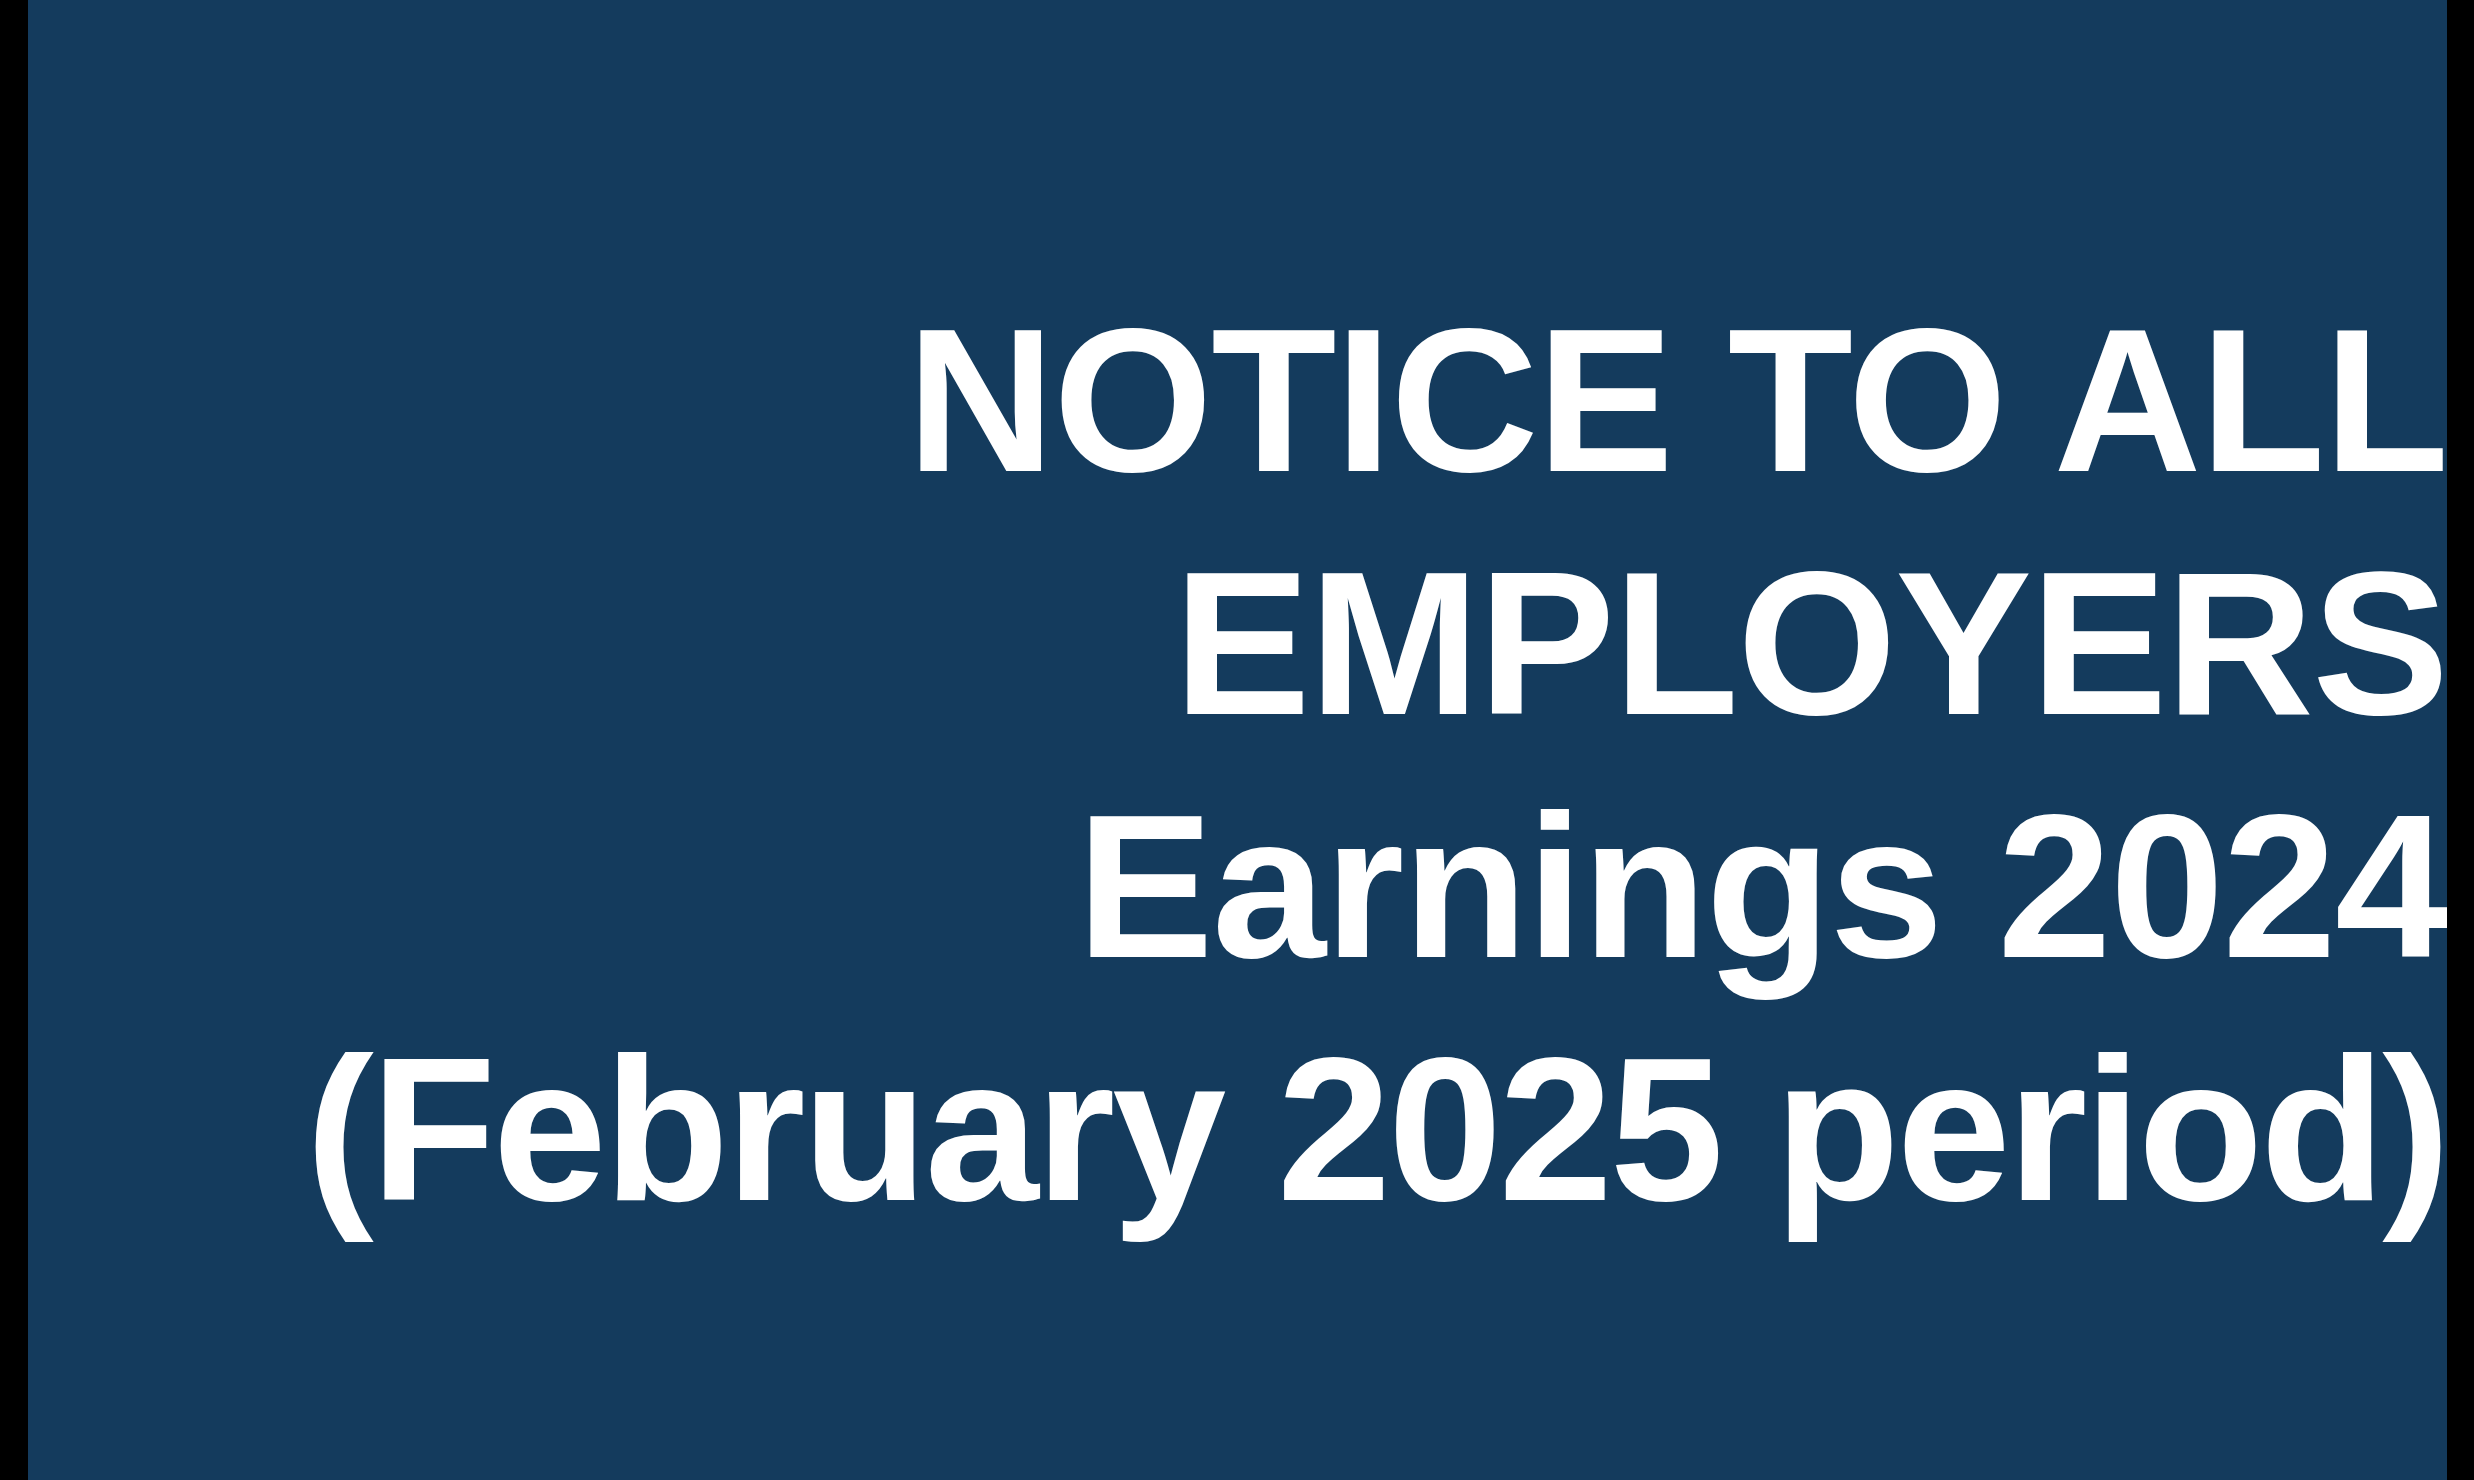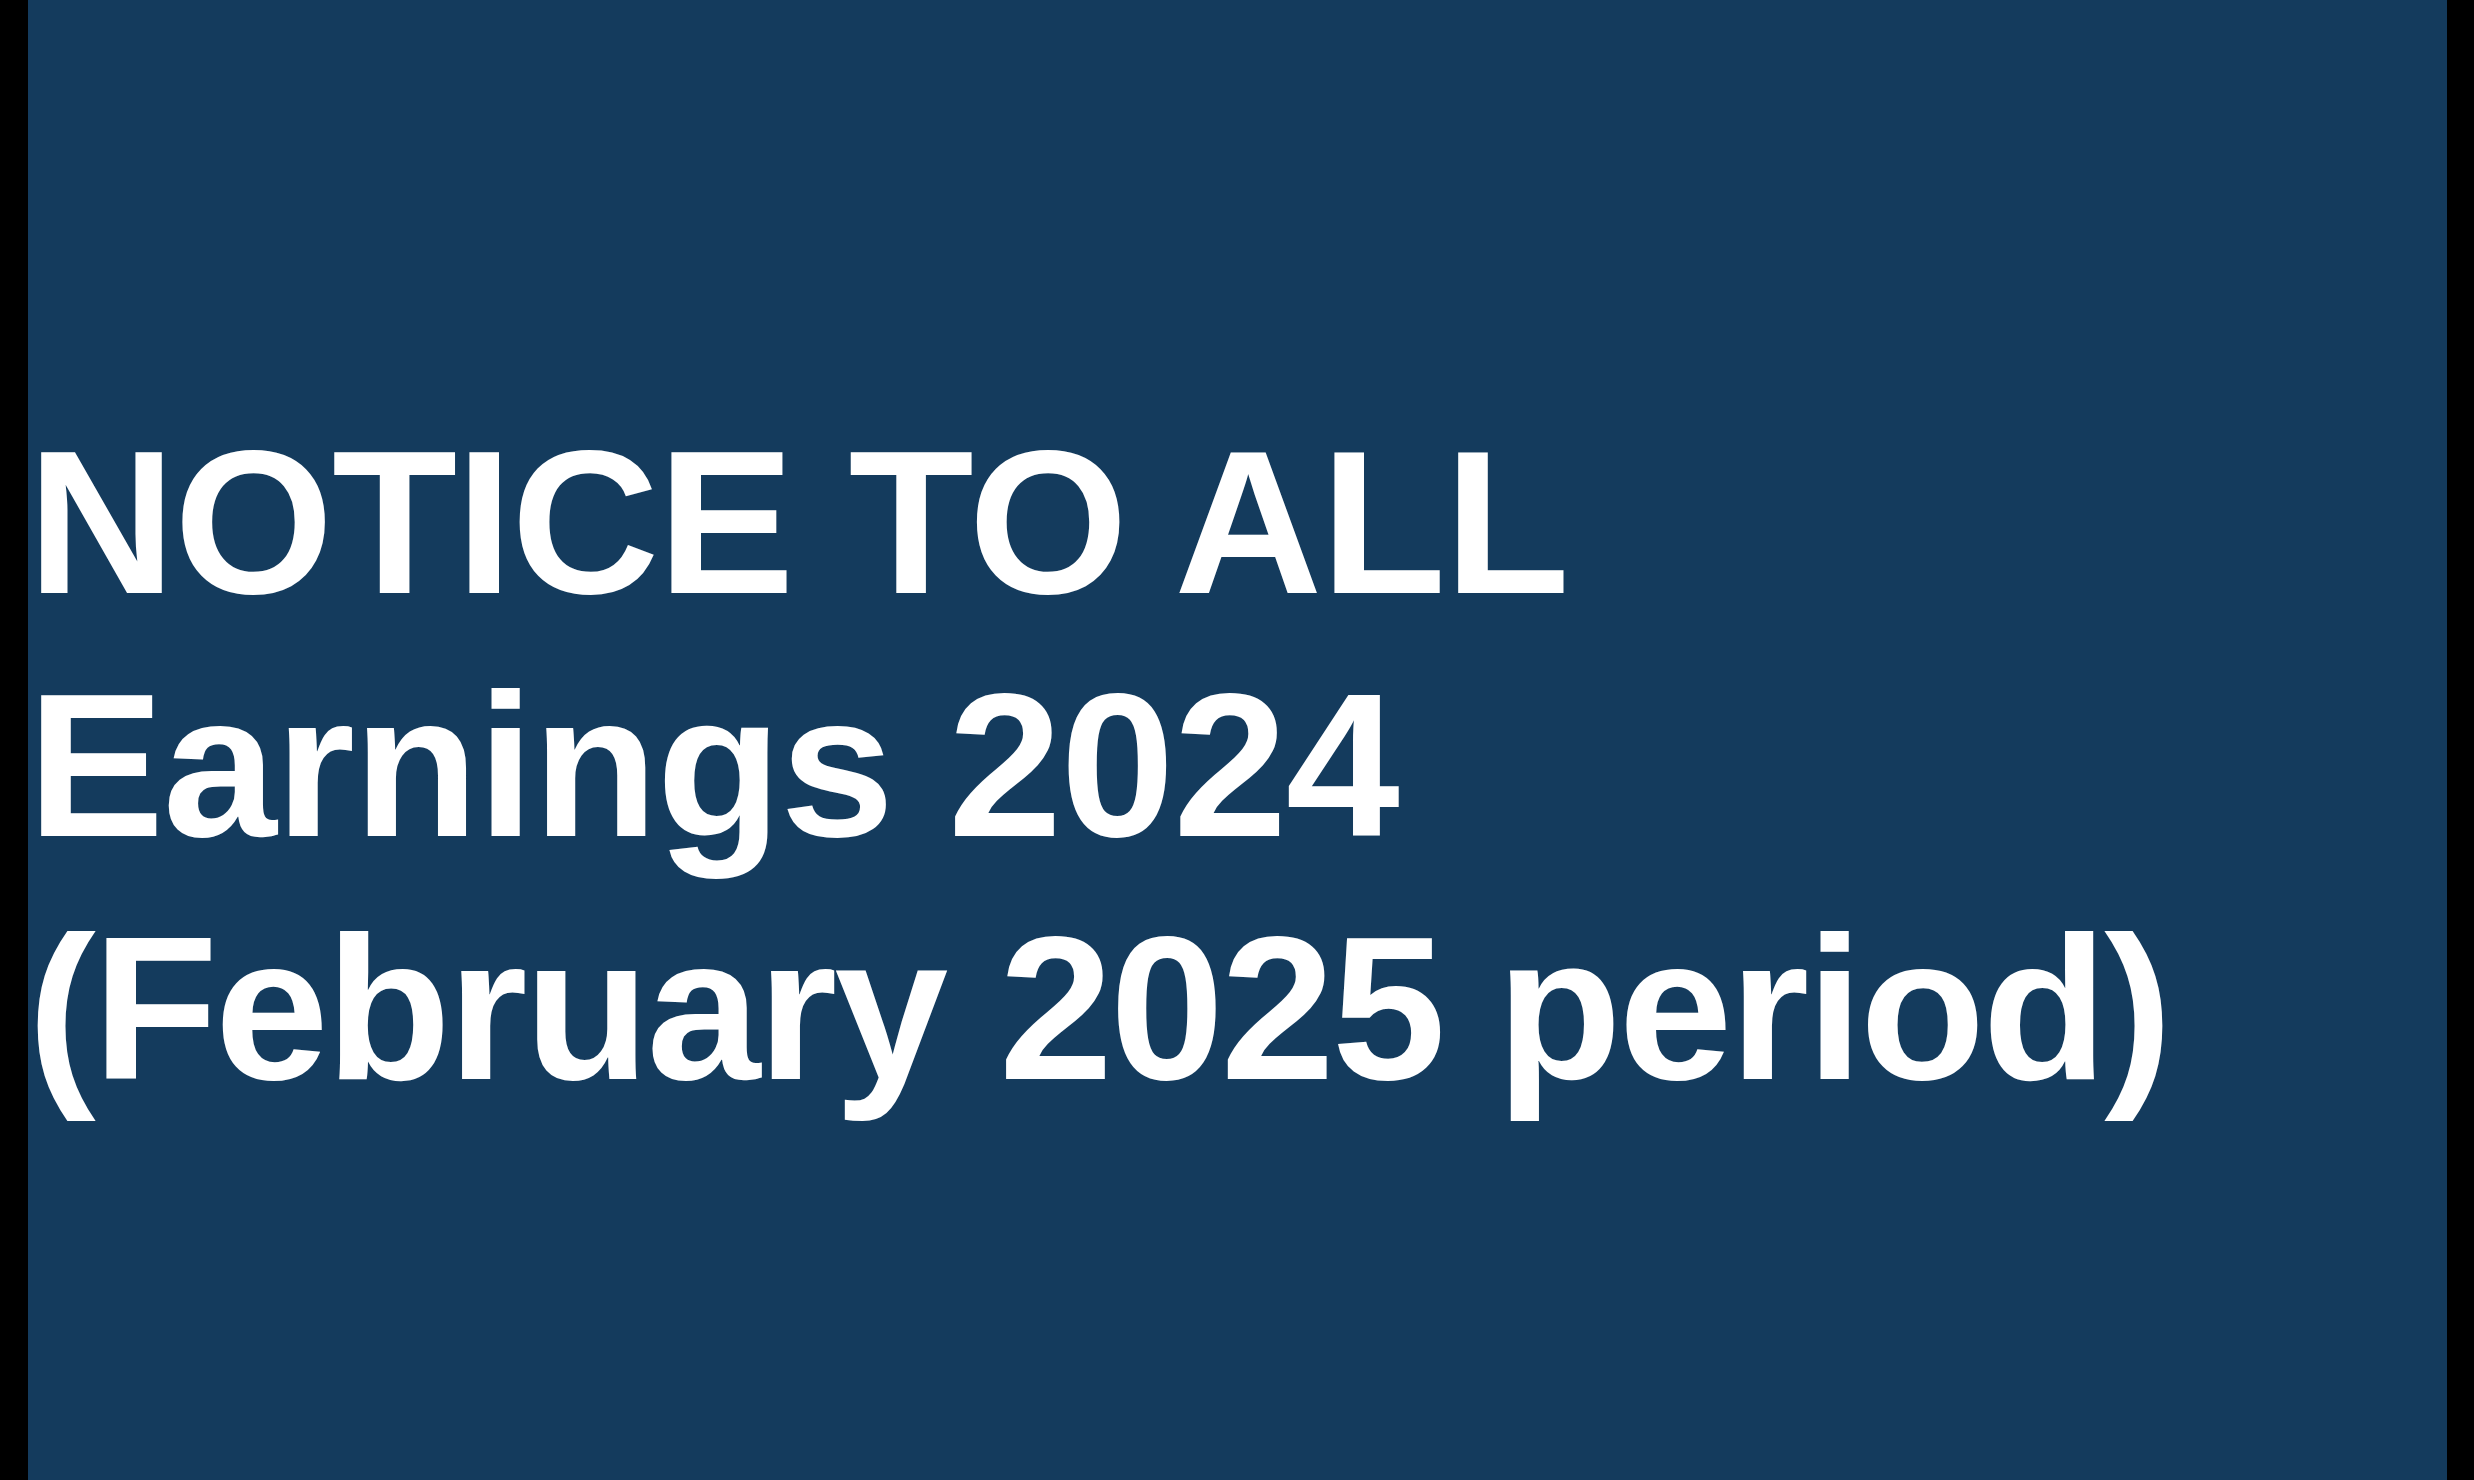--- a/index.html
+++ b/index.html
@@ -27,21 +27,21 @@
     background: #143b5d;
     display: flex;
     flex-direction: column;
     align-items: center;
     justify-content: center;
     box-sizing: border-box;
   }
 
   #notice-text {
     width: 100%;
-    text-align: left;
+    text-align: right;
     color: #ffffff;
     font-family: "Liberation Sans", sans-serif;
     font-weight: 700;
     font-size: 205px;
     line-height: 243px;
     letter-spacing: -1.5px;
     white-space: nowrap;
     margin-top: 48px;
     -webkit-font-smoothing: antialiased;
   }
@@ -69,20 +69,21 @@
 </head>
 <body>
 
 <div id="screen">
 
   <div class="black-bar left"></div>
 
   <div id="notice-canvas">
     <div id="notice-text">
       <span class="line">NOTICE TO ALL</span>
+      <span class="line">EMPLOYERS</span>
       <span class="line">Earnings 2024</span>
       <span class="line wide">(February 2025 period)</span>
     </div>
   </div>
 
   <div class="black-bar right"></div>
 
 </div>
 
 

